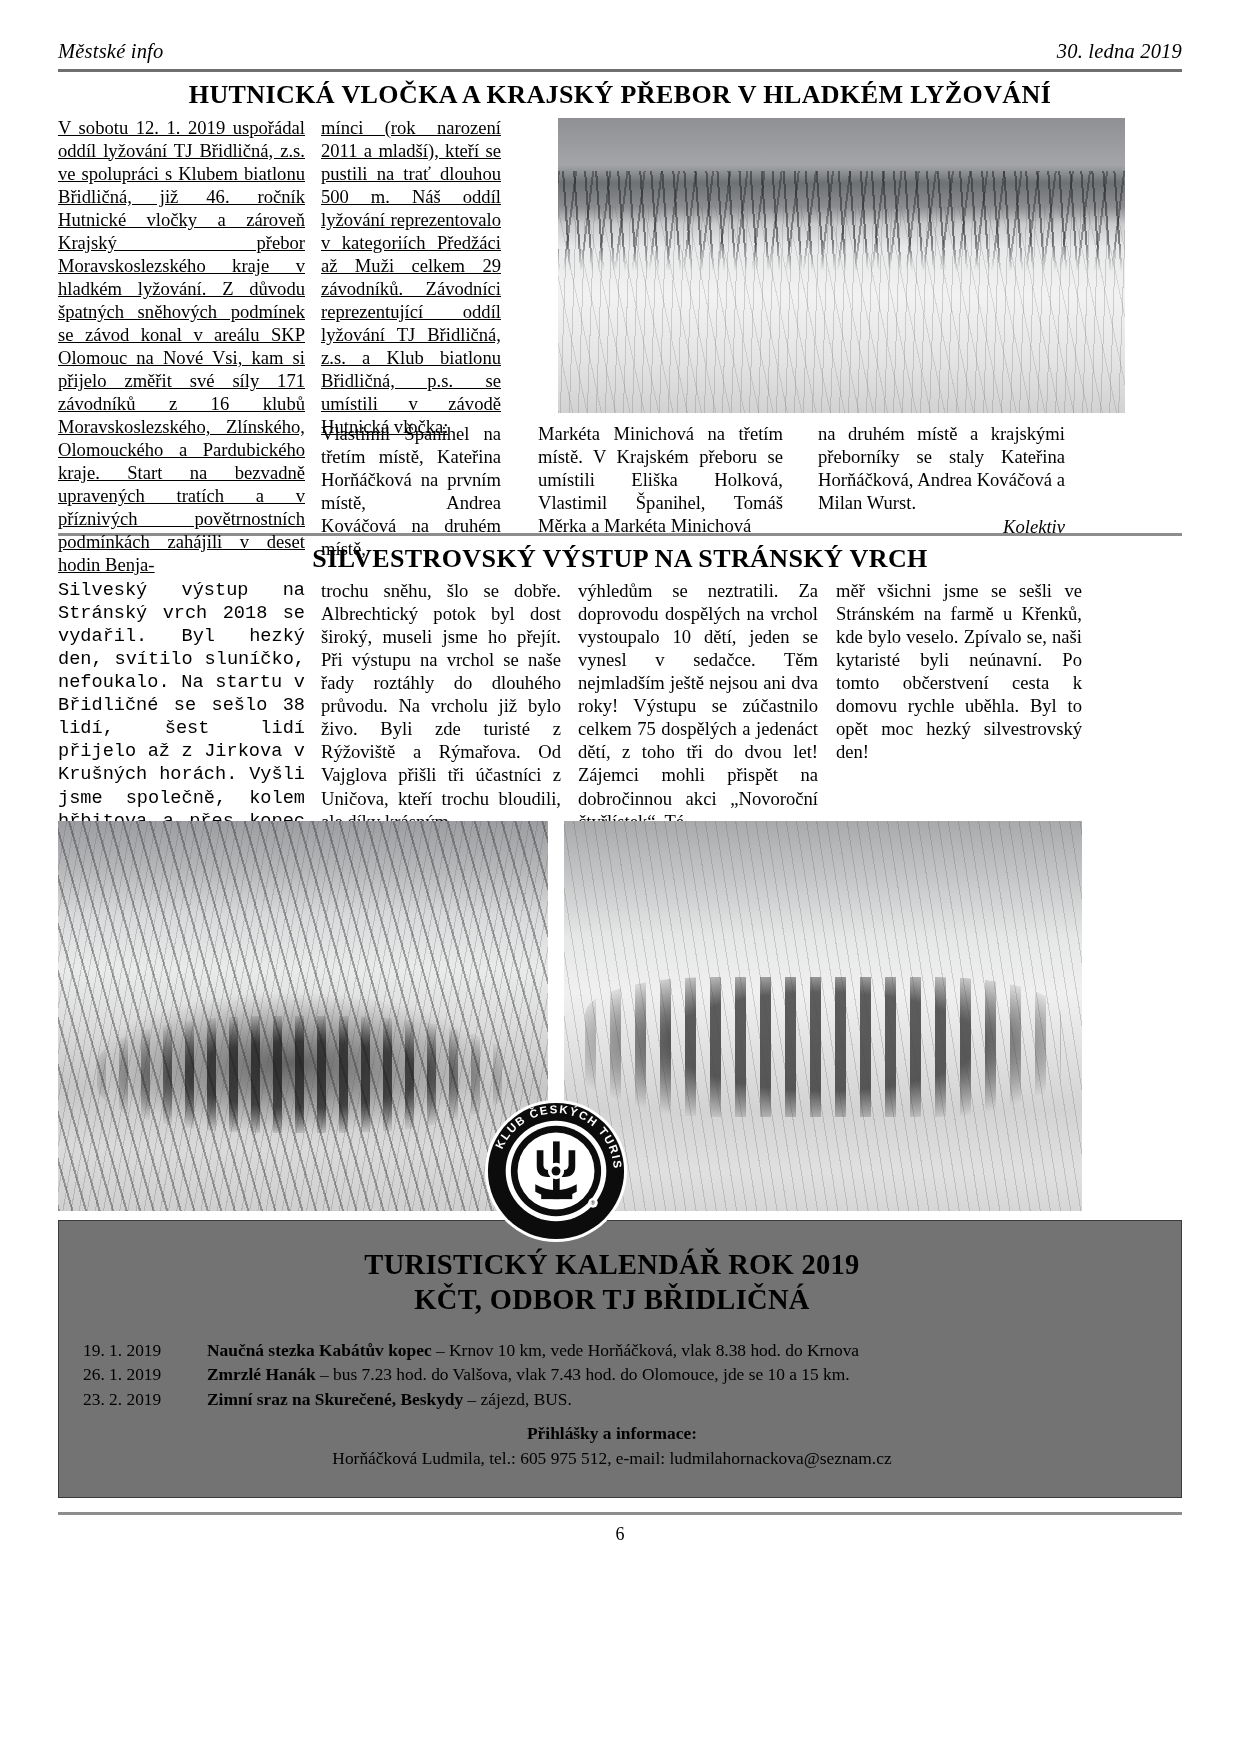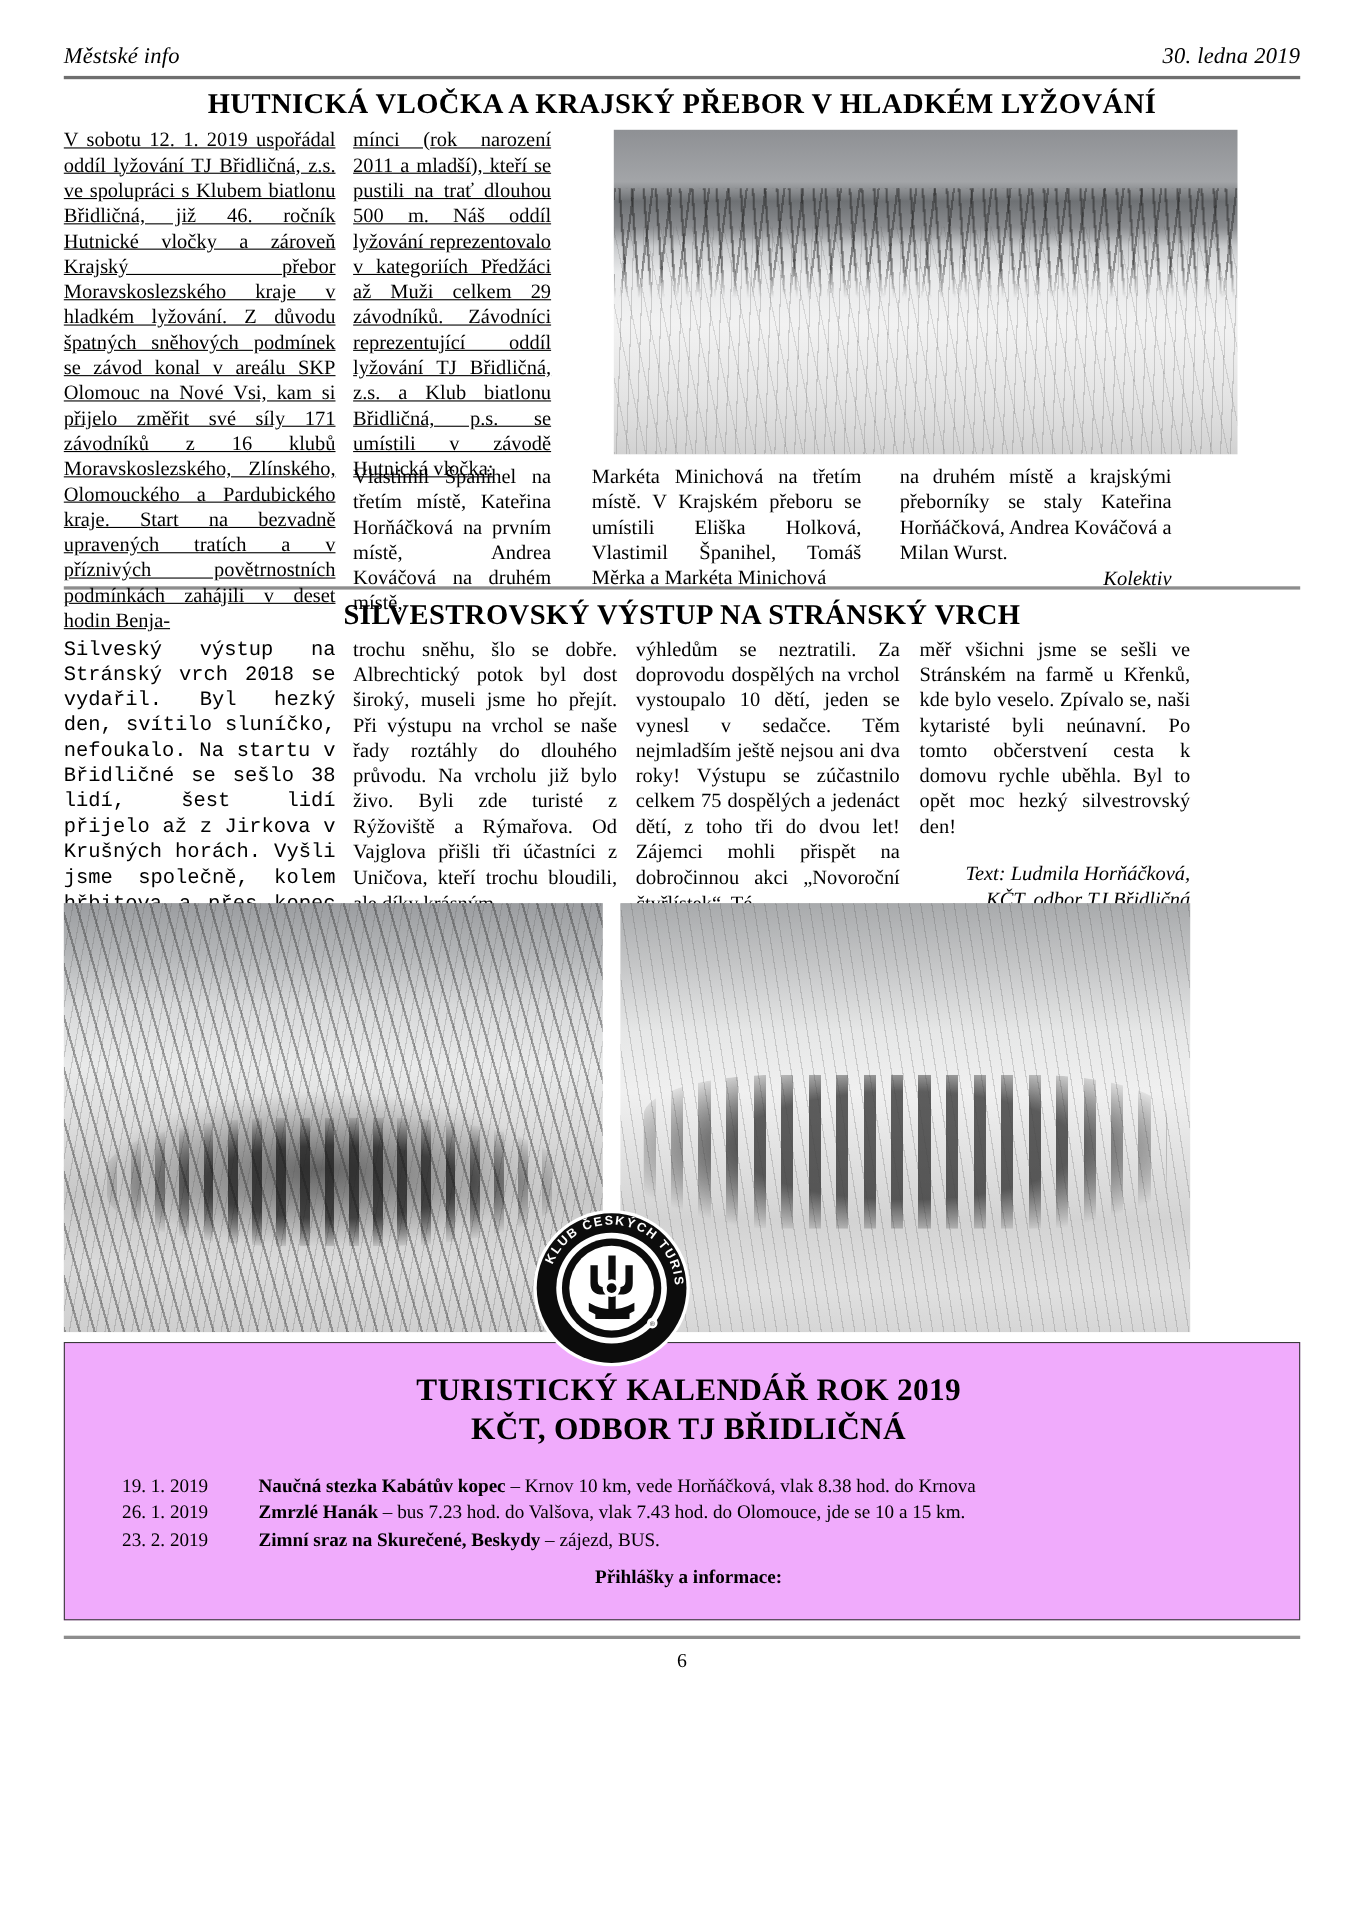--- a/index.html
+++ b/index.html
@@ -152,22 +152,22 @@
     width: 148px;
     height: 148px;
     z-index: 20;
   }
 
   
   .cal-box {
     position: relative;
     margin-top: 9px;
     border: 1px solid #3a3a3a;
-    background: #f0abfc;
-    padding: 22px 26px 26px 38px;
+    background: #737373;
+    padding: 22px 26px 26px 10px;
     box-sizing: border-box;
   }
   .cal-title {
     text-align: center;
     font-weight: bold;
     font-size: 28.5px;
     line-height: 1.24;
     letter-spacing: .3px;
     margin: 4px 0 0 0;
   }
@@ -331,24 +331,20 @@
         <p>trochu sněhu, šlo se dobře. Albrechtický potok byl dost široký, museli jsme ho přejít. Při výstupu na vrchol se naše řady roztáhly do dlouhého průvodu. Na vrcholu již bylo živo. Byli zde turisté z Rýžoviště a Rýmařova.
     Od Vajglova přišli tři účastníci z Uničova, kteří trochu bloudili, ale díky krásným</p>
       </div>
 
       <div class="a2-col a2-c3">
         <p>výhledům se neztratili. Za doprovodu dospělých na vrchol vystoupalo 10 dětí, jeden se vynesl v sedačce. Těm nejmladším ještě nejsou ani dva roky! Výstupu se zúčastnilo celkem 75 dospělých a jedenáct dětí, z toho tři do dvou let! Zájemci mohli přispět na dobročinnou akci „Novoroční čtyřlístek“. Té-</p>
       </div>
 
       <div class="a2-col a2-c4">
         <p>měř všichni jsme se sešli ve Stránském na farmě u Křenků, kde bylo veselo. Zpívalo se, naši kytaristé byli neúnavní. Po tomto občerstvení cesta k domovu rychle uběhla. Byl to opět moc hezký silvestrovský den!</p>
-        <div class="a2-byline">
-          <div>Text: Ludmila Horňáčková,</div>
-          <div>KČT, odbor TJ Břidličná</div>
-        </div>
       </div>
 
     </div>
 
     <div class="photo-row">
       <div class="photo ph-left"></div>
       <div class="photo ph-right"></div>
 
       <svg class="kct-logo" viewBox="0 0 200 200" aria-hidden="true">
         <defs>
@@ -398,20 +394,21 @@
 
         <div class="cal-row">
           <div class="cal-date">23. 2. 2019</div>
           <div class="cal-desc"><b>Zimní sraz na Skurečené, Beskydy</b><span> – zájezd, BUS.</span></div>
         </div>
 
       </div>
 
       <div class="cal-contact">
         <div class="ct-h">Přihlášky a informace:</div>
+        <div>Horňáčková Ludmila, tel.: 605 975 512, e-mail: ludmilahornackova@seznam.cz</div>
       </div>
     </div>
 
   </div>
 
   <div class="rule-foot"></div>
   <div class="folio">6</div>
 
 </div>
 

